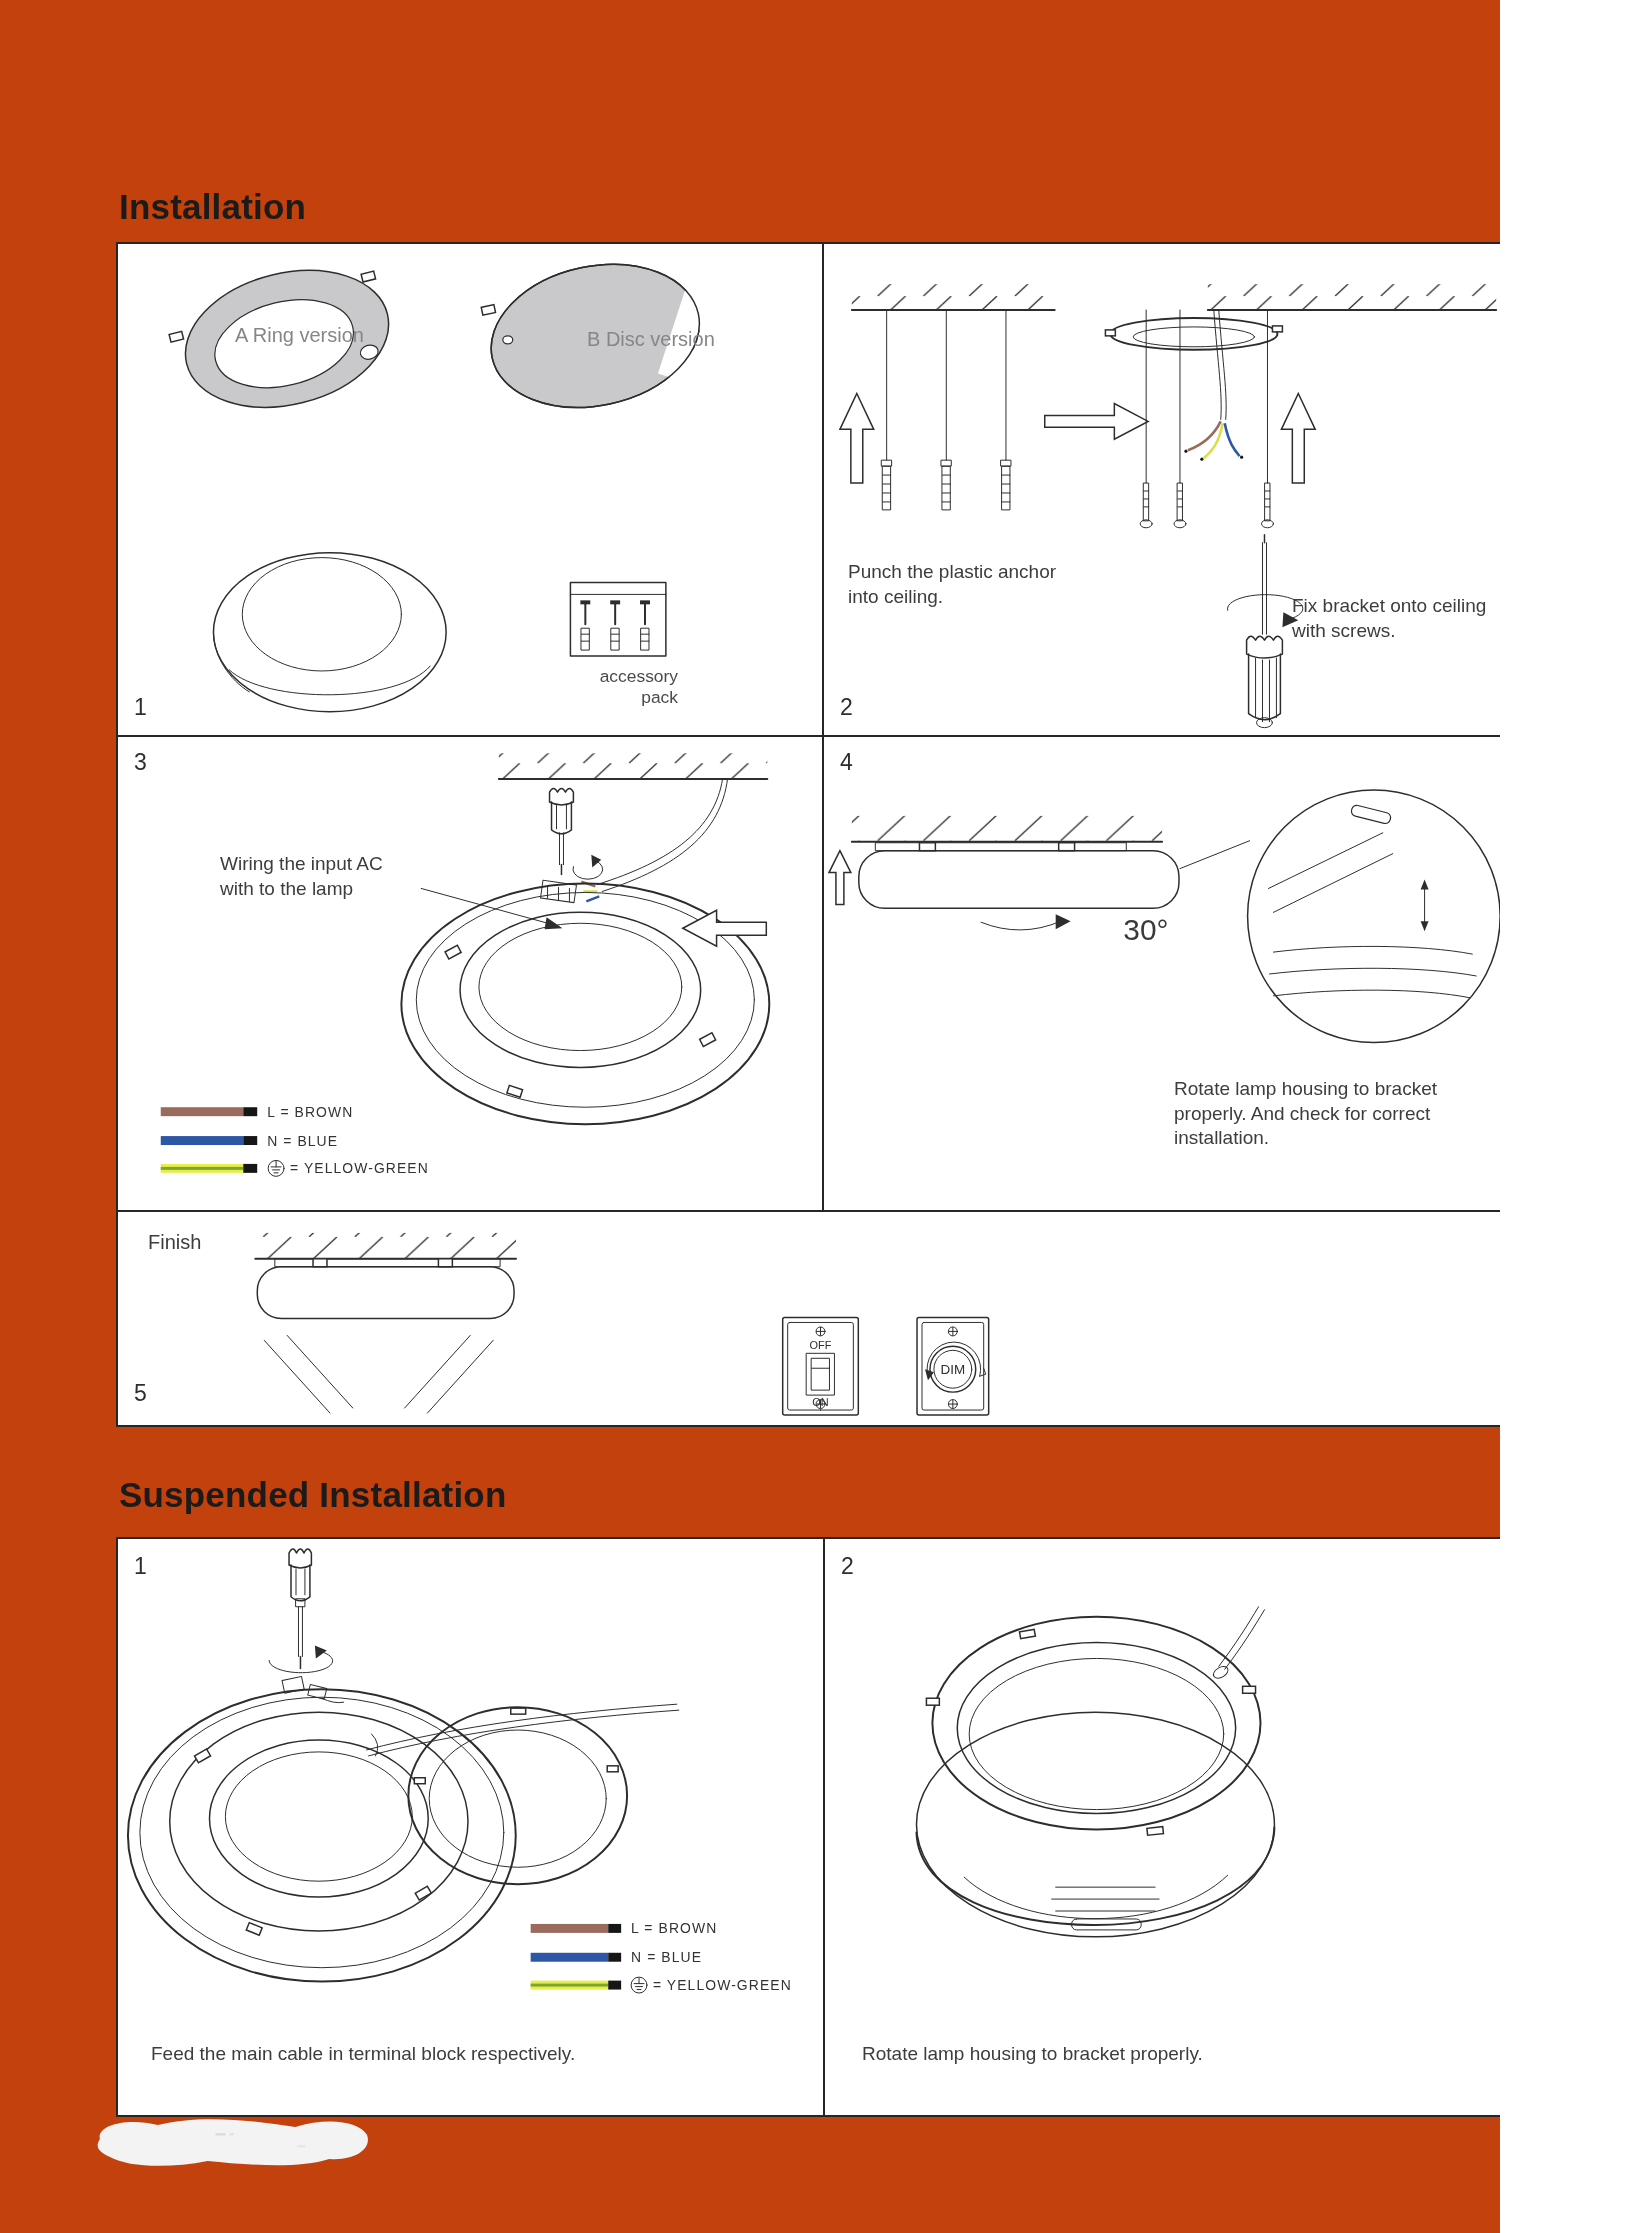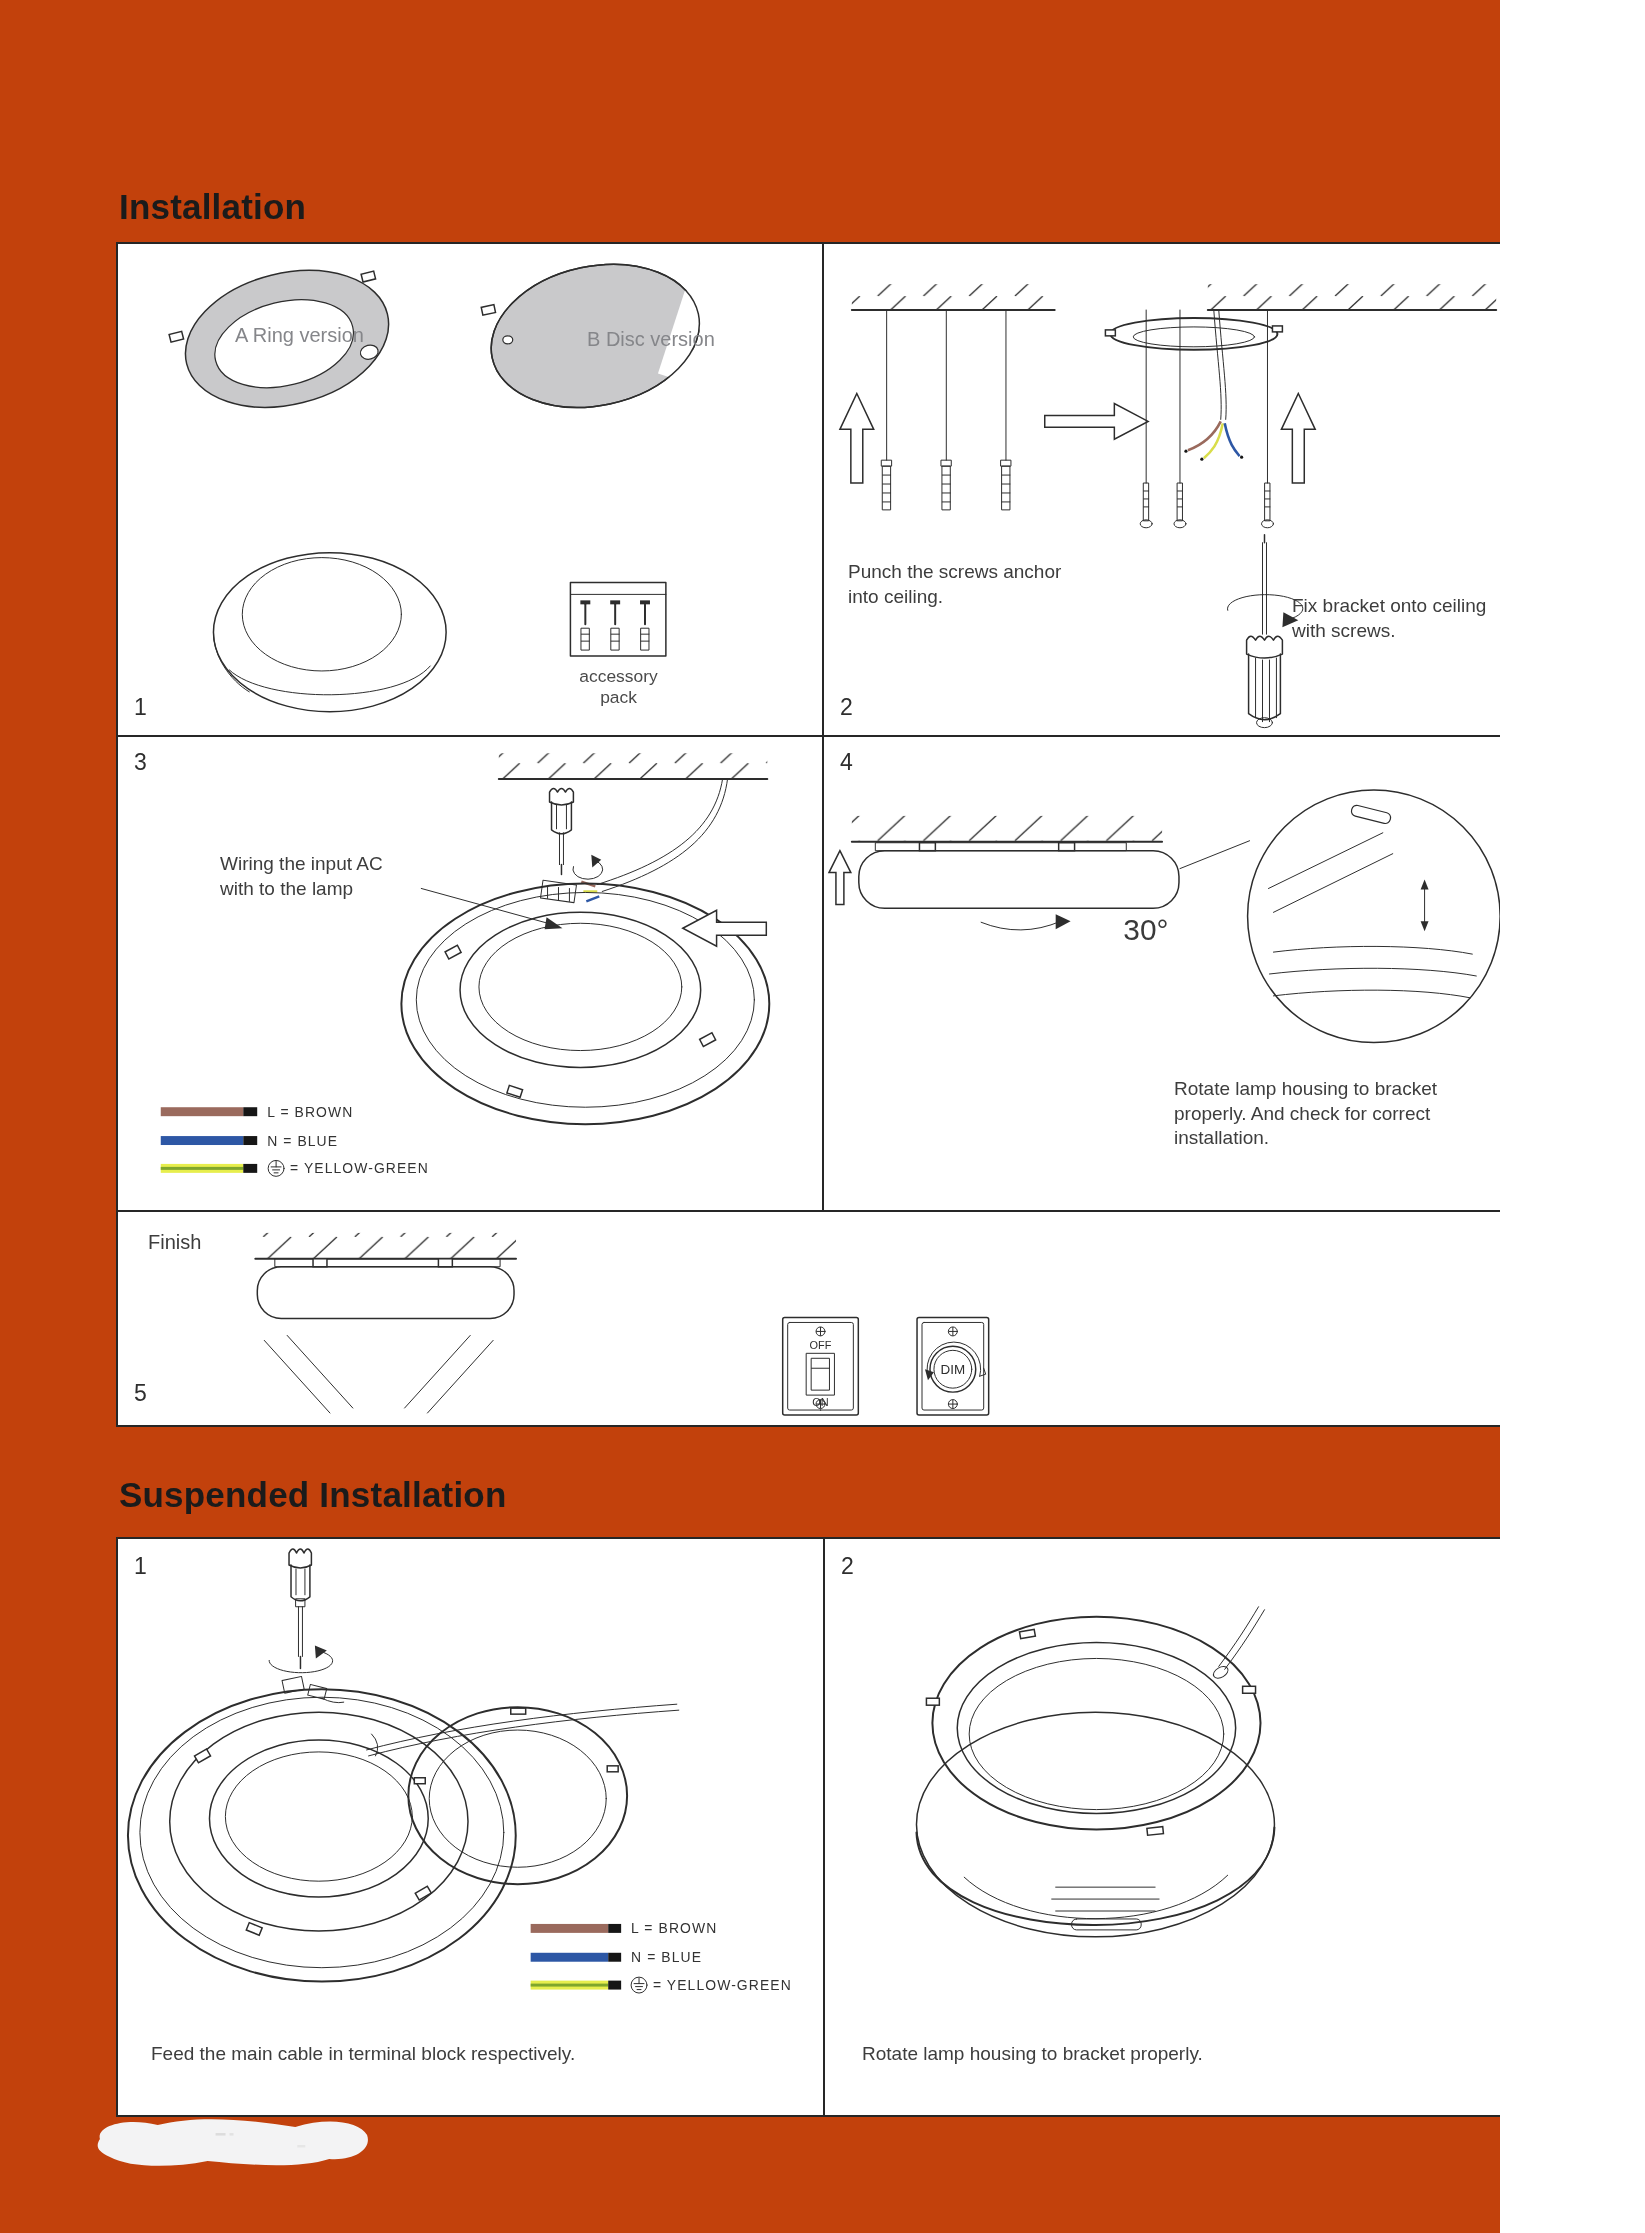--- a/index.html
+++ b/index.html
@@ -96,21 +96,21 @@
             <rect x="525" y="358" width="10" height="4" fill="#2d2d2d"></rect>
             <line class="ln2" x1="530" y1="362" x2="530" y2="382"></line>
             <rect class="ln1" x="526" y="386" width="8" height="22"></rect>
             <line class="ln1" x1="526" y1="392" x2="534" y2="392"></line>
             <line class="ln1" x1="526" y1="399" x2="534" y2="399"></line>
           </g>
         </g>
       </svg>
       <div class="figlabel" style="left:117px; top:80px;">A Ring version</div>
       <div class="figlabel" style="left:421px; top:84px;margin-left:48px;">B Disc version</div>
-      <div class="acclabel" style="left:441px; top:422px; width:119px;">accessory pack</div>
+      <div class="acclabel" style="left:441px; top:422px; width:119px;text-align:right;">accessory pack</div>
       <div class="num" style="left:16px; top:450px;">1</div>
     </section>
 
     <section class="panel bB" style="left:706px; top:0; width:706px; height:493px;">
       <svg class="art" width="704" height="489" viewBox="0 0 708 491">
 
         <g>
           <rect x="28" y="40" width="204" height="26" fill="url(#hatch)"></rect>
           <line class="ln2" x1="28" y1="66" x2="232" y2="66"></line>
         </g>
@@ -209,21 +209,21 @@
           <path class="ln" d="M 427 412 l 0 60 q 16 12 32 0 l 0 -60"></path>
           <line class="ln1" x1="434" y1="416" x2="434" y2="476"></line>
           <line class="ln1" x1="441" y1="418" x2="441" y2="480"></line>
           <line class="ln1" x1="448" y1="418" x2="448" y2="480"></line>
           <line class="ln1" x1="455" y1="416" x2="455" y2="476"></line>
           <ellipse class="ln1" cx="443" cy="481" rx="8" ry="5"></ellipse>
           <path class="ln1" d="M 406 368 A 38 14 0 1 1 468 377"></path>
           <polygon points="462,370 477,378 461,385" fill="#2d2d2d"></polygon>
         </g>
       </svg>
-      <div class="cap" style="left:24px; top:316px; width:259px;">Punch the screws anchor
+      <div class="cap" style="left:24px; top:316px; width:259px;">Punch the plastic anchor
 into ceiling.</div>
       <div class="cap" style="left:468px; top:350px; width:234px;">Fix bracket onto ceiling
 with screws.</div>
       <div class="num" style="left:16px; top:450px;">2</div>
     </section>
 
     <section class="panel bR bB" style="left:0; top:493px; width:706px; height:475px;">
       <svg class="art" width="702" height="471" viewBox="0 0 706 473">
         <g>
           <rect x="383" y="16" width="270" height="26" fill="url(#hatch)"></rect>

